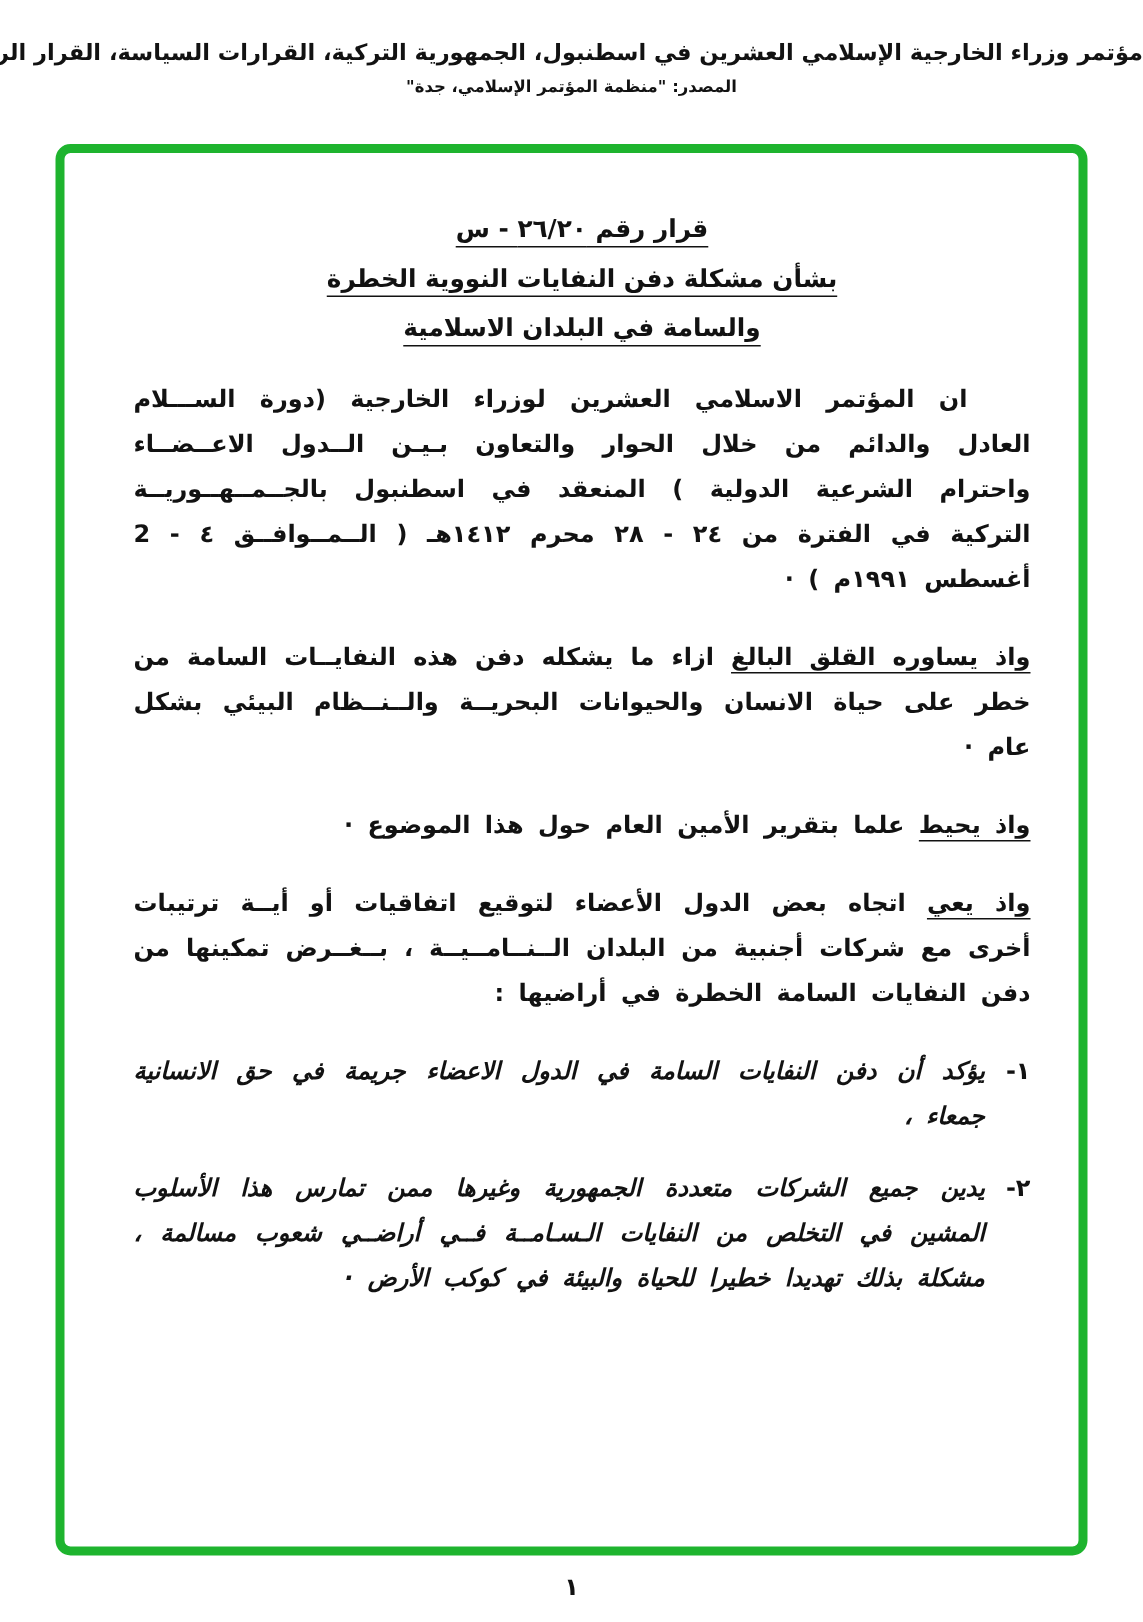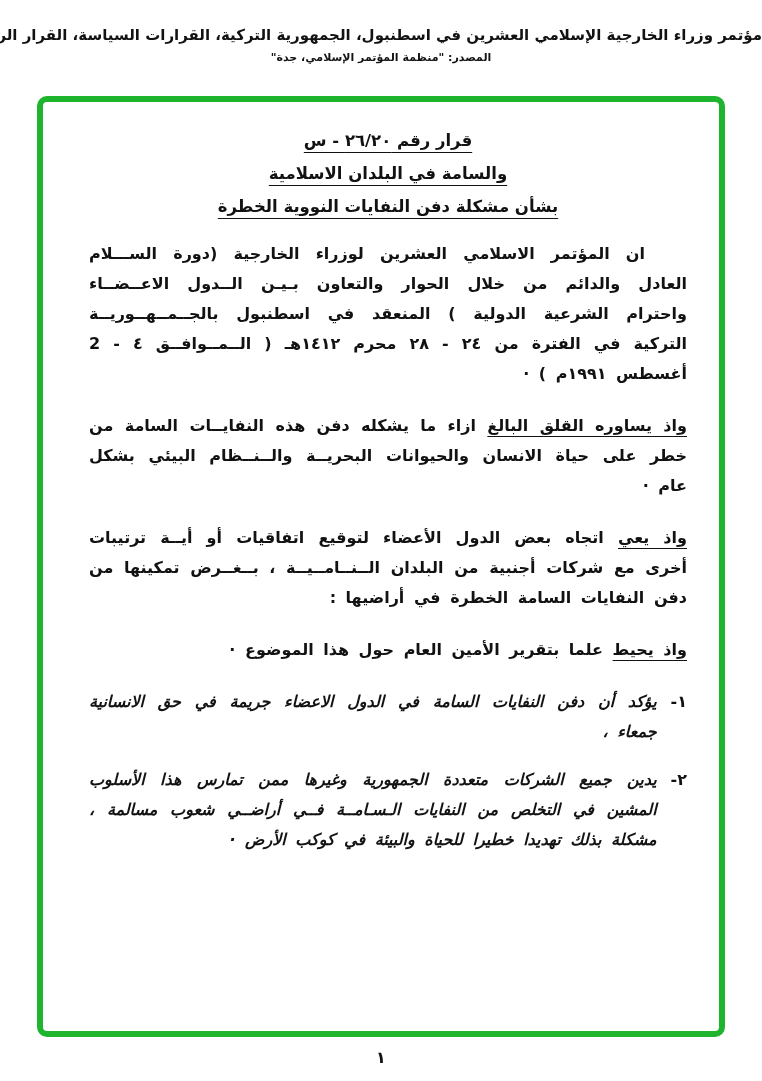--- a/index.html
+++ b/index.html
@@ -30,21 +30,21 @@
     position: absolute;
     left: 37px; top: 96px;
     width: 688px; height: 941px;
     border: 6px solid var(--accent);
     border-radius: 10px;
     background: #ffffff;
     overflow: hidden;
   }
   .scan-content {
     direction: rtl;
-    padding: 22px 32px 0 46px;
+    padding: 34px 32px 0 46px;
     font-size: 16px;
     font-weight: bold;
     line-height: 30px;
   }
   .title-block {
     text-align: center;
     margin-bottom: 16px;
   }
   .t-line {
     display: inline-block;
@@ -90,40 +90,40 @@
 <div class="top-header">
   <div class="h1">مؤتمر وزراء الخارجية الإسلامي العشرين في اسطنبول، الجمهورية التركية، القرارات السياسة، القرار الرقم ٢٠/٢٦-س</div>
   <div class="h2">المصدر: "منظمة المؤتمر الإسلامي، جدة"</div>
 </div>
 
 <div class="scan-frame">
   <div class="scan-content">
 
     <div class="title-block">
       <span class="row"><span class="t-line">قرار رقم ٢٦/٢٠ - س</span></span>
+      <span class="row"><span class="t-line">بشأن مشكلة دفن النفايات النووية الخطرة</span></span>
       <span class="row"><span class="t-line">والسامة في البلدان الاسلامية</span></span>
-      <span class="row"><span class="t-line">بشأن مشكلة دفن النفايات النووية الخطرة</span></span>
     </div>
 
     <p class="para indent">ان المؤتمر الاسلامي العشرين لوزراء الخارجية (دورة الســـلام العادل والدائم من خلال الحوار والتعاون بـيـن الــدول الاعــضــاء واحترام الشرعية الدولية ) المنعقد في اسطنبول بالجــمــهــوريــة التركية في الفترة من ٢٤ - ٢٨ محرم ١٤١٢هـ ( الــمــوافــق ٤ - 2 أغسطس ١٩٩١م ) ·</p>
 
 
     <p class="para">
       <span class="u">واذ يساوره القلق البالغ</span>
       <span>ازاء ما يشكله دفن هذه النفايــات السامة من خطر على حياة الانسان والحيوانات البحريــة والــنــظام البيئي بشكل عام ·</span>
     </p>
 
     <p class="para">
-      <span class="u">واذ يعي</span>
-      <span>اتجاه بعض الدول الأعضاء لتوقيع اتفاقيات أو أيــة ترتيبات أخرى مع شركات أجنبية من البلدان الــنــامــيــة ، بــغــرض تمكينها من دفن النفايات السامة الخطرة في أراضيها :</span>
+      <span class="u">واذ يحيط</span>
+      <span>علما بتقرير الأمين العام حول هذا الموضوع ·</span>
     </p>
 
     <p class="para">
-      <span class="u">واذ يحيط</span>
-      <span>علما بتقرير الأمين العام حول هذا الموضوع ·</span>
+      <span class="u">واذ يعي</span>
+      <span>اتجاه بعض الدول الأعضاء لتوقيع اتفاقيات أو أيــة ترتيبات أخرى مع شركات أجنبية من البلدان الــنــامــيــة ، بــغــرض تمكينها من دفن النفايات السامة الخطرة في أراضيها :</span>
     </p>
 
     <div class="item">
       <span class="num">١-</span>
       <div class="item-text">يؤكد أن دفن النفايات السامة في الدول الاعضاء جريمة في حق الانسانية جمعاء ،</div>
     </div>
 
     <div class="item">
       <span class="num">٢-</span>
       <div class="item-text">يدين جميع الشركات متعددة الجمهورية وغيرها ممن تمارس هذا الأسلوب المشين في التخلص من النفايات الـسـامــة فــي أراضــي شعوب مسالمة ، مشكلة بذلك تهديدا خطيرا للحياة والبيئة في كوكب الأرض ·</div>

